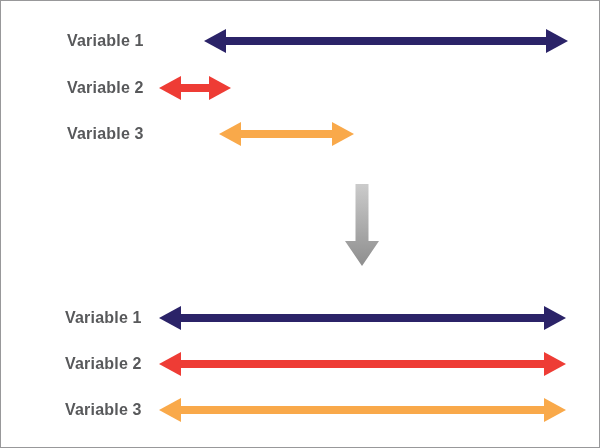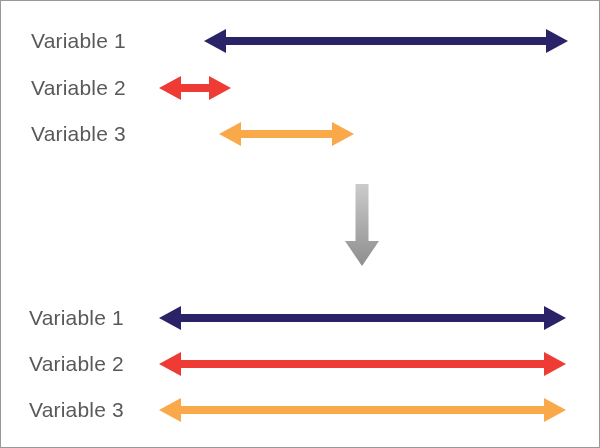--- a/index.html
+++ b/index.html
@@ -7,25 +7,26 @@
     position:relative;
     width:600px;height:448px;
     box-sizing:border-box;
     border:1px solid currentColor;
     background:#fff;
     overflow:hidden;
     font-family:"Liberation Sans", sans-serif;
   }
   .var-label{
     position:absolute;
-    font-size:21px;
+    font-size:16px;
     line-height:22px;
-    font-weight:400;
+    font-weight:700;
     letter-spacing:0.2px;
     white-space:nowrap;
+    margin-left:36px;
   }
   .dbl-arrow{
     position:absolute;
     height:24px;
     display:flex;
     align-items:center;
   }
   .dbl-arrow .head{
     width:0;height:0;
     border-top:12px solid transparent;

